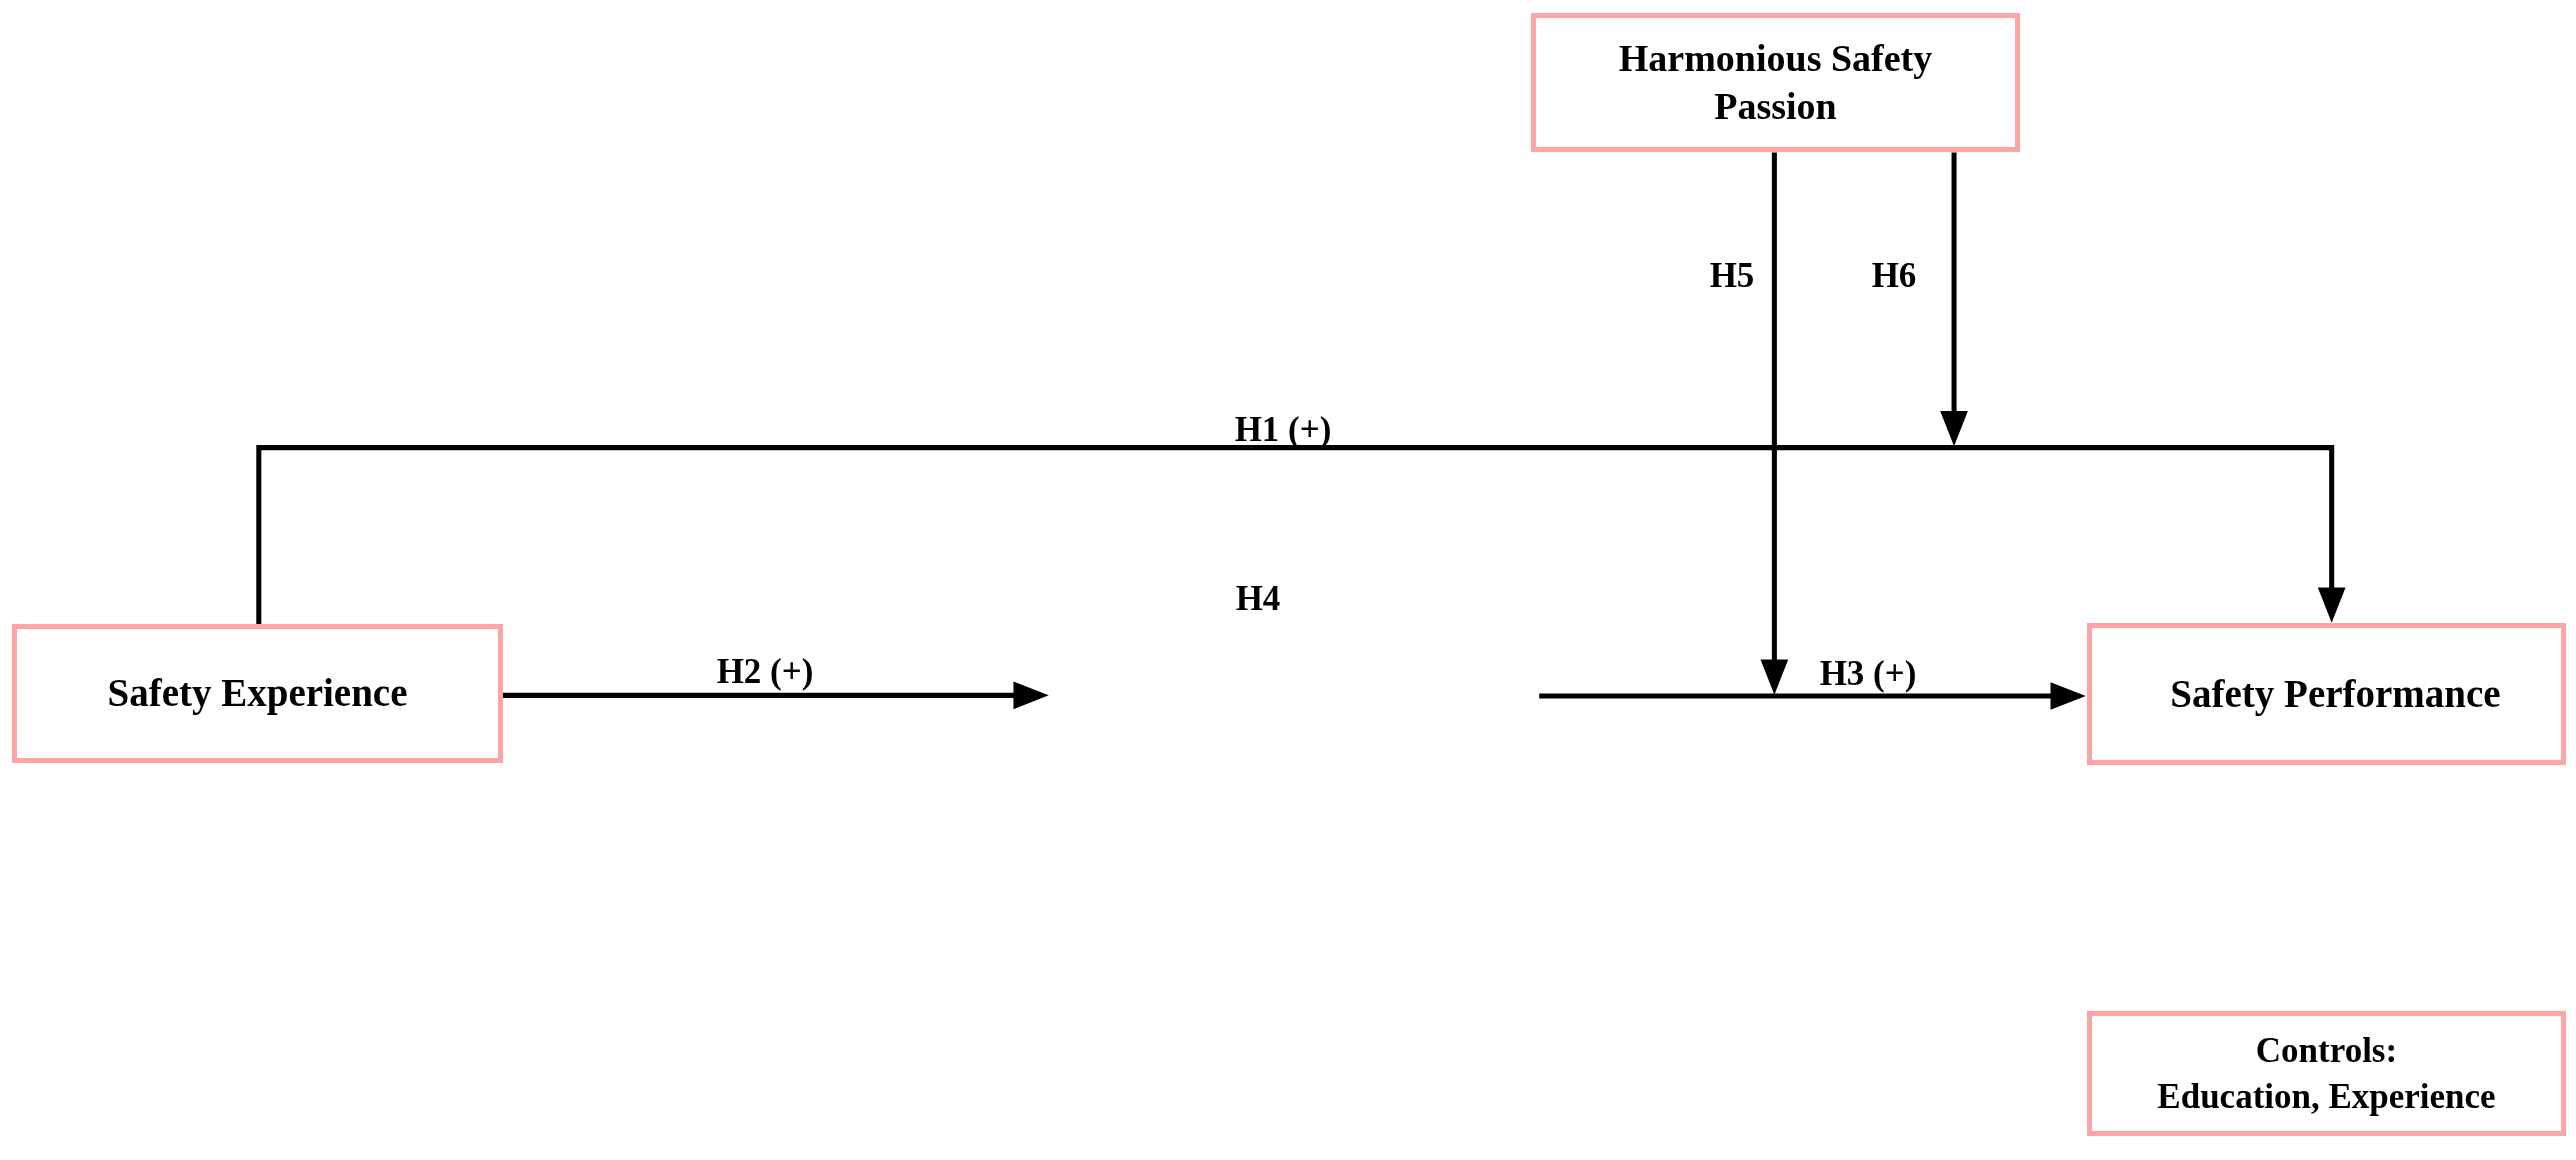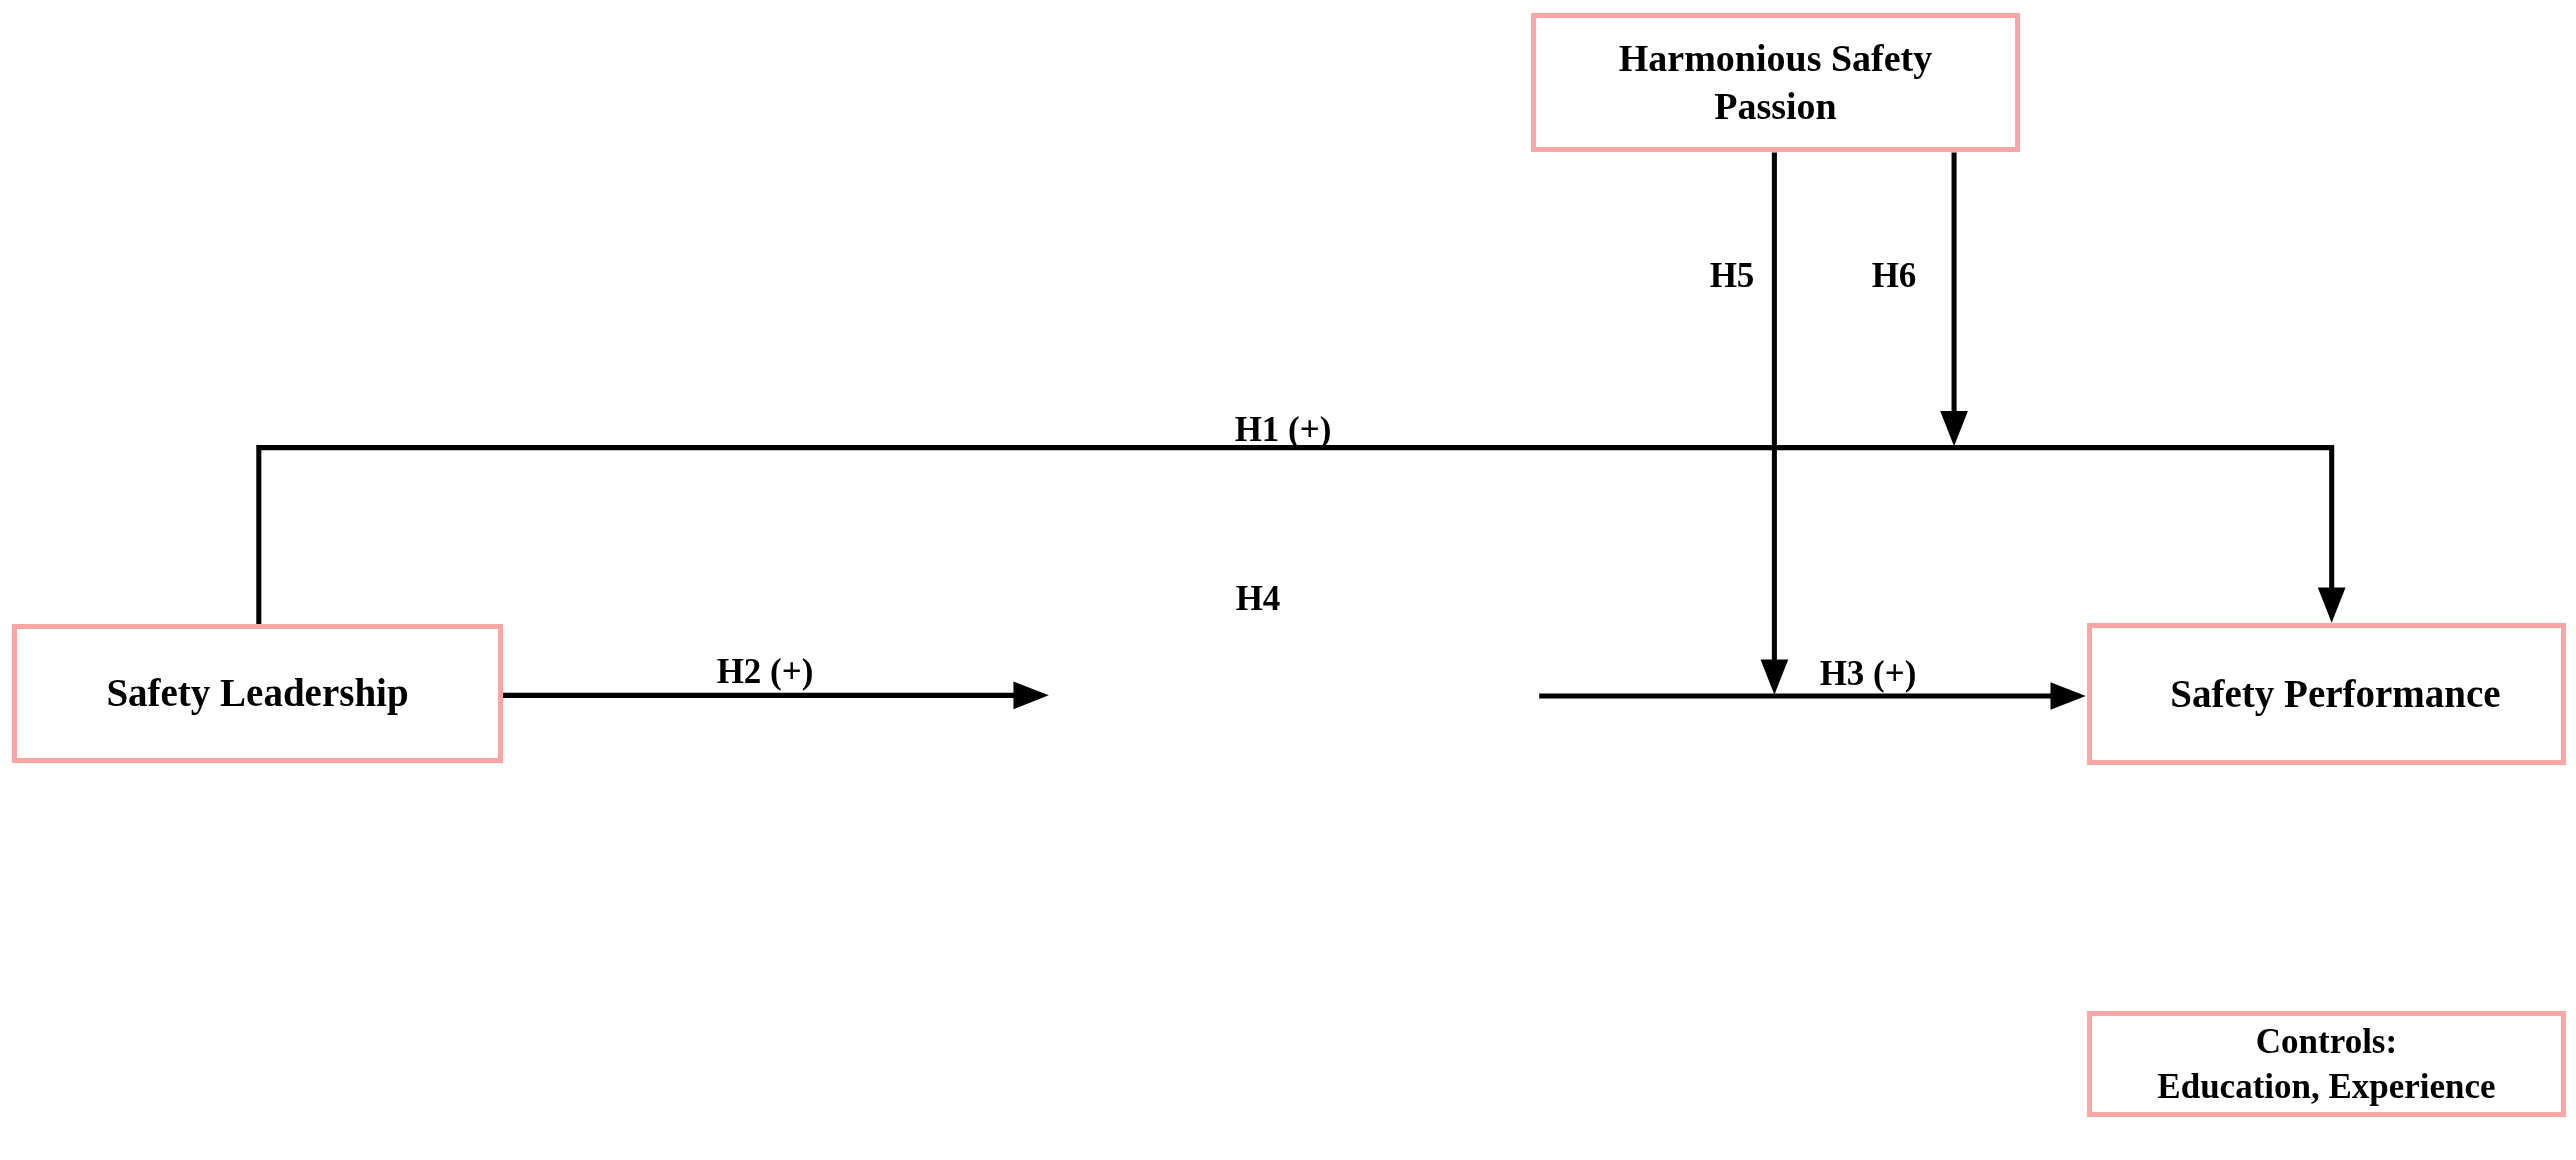--- a/index.html
+++ b/index.html
@@ -34,21 +34,21 @@
     text-align: center;
     font-weight: bold;
     line-height: 1.25;
   }
   .node .node-label { font-size: 39px; }
   .node .node-line  { font-size: 38px; }
   #node-harmonious       { left: 1531px; top: 13.2px;   width: 489px; height: 139px; }
   #node-safety-leadership{ left: 12px;   top: 624px;  width: 491px; height: 139px; }
   #node-employee-morale  { left: 1050px; top: 623px;  width: 489px; height: 141px; }
   #node-safety-performance{ left: 2087px; top: 623px; width: 479px; height: 142px; padding-left: 18px; }
-  #node-controls         { left: 2087px; top: 1011px; width: 479px; height: 106px; }
+  #node-controls         { left: 2087px; top: 1011px; width: 479px; height: 125px; }
   #node-controls .node-line { font-size: 35px; line-height: 1.3; }
 
   .edge-label {
     position: absolute;
     transform: translate(-50%, -50%);
     font-weight: bold;
     font-size: 35px;
     white-space: nowrap;
     margin-top: 16px;
   }
@@ -81,21 +81,21 @@
     <line x1="3099" y1="242" x2="3099" y2="658" stroke="#000000" stroke-width="8"></line>
     <polygon points="3099,708 3077,652 3121,652" fill="#000000"></polygon>
   </svg>
 
   <div class="node" id="node-harmonious">
     <span class="node-line">Harmonious Safety</span>
     <span class="node-line">Passion</span>
   </div>
 
   <div class="node" id="node-safety-leadership">
-    <span class="node-label">Safety Leadership</span>
+    <span class="node-label">Safety Experience</span>
   </div>
 
 
   <div class="node" id="node-safety-performance">
     <span class="node-label">Safety Performance</span>
   </div>
 
   <div class="node" id="node-controls">
     <span class="node-line">Controls:</span>
     <span class="node-line">Education, Experience</span>

